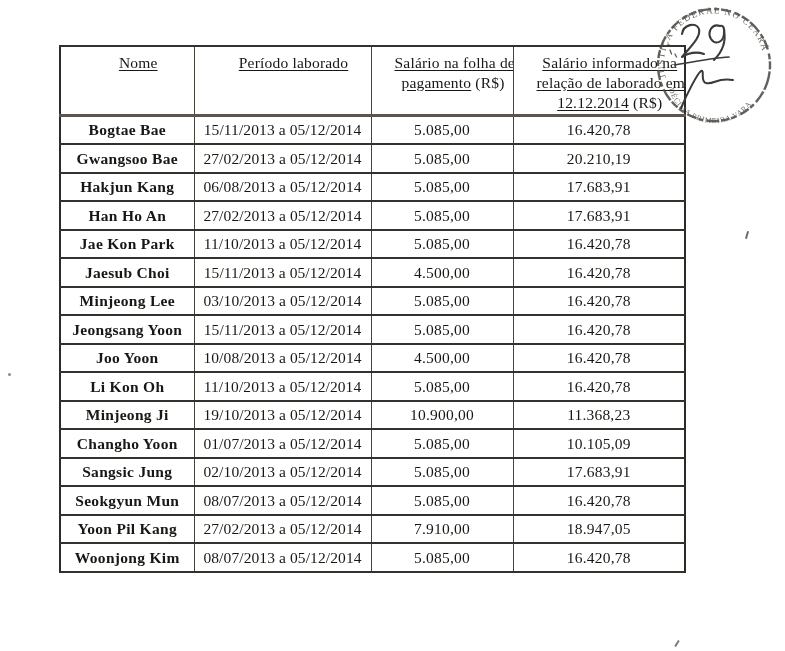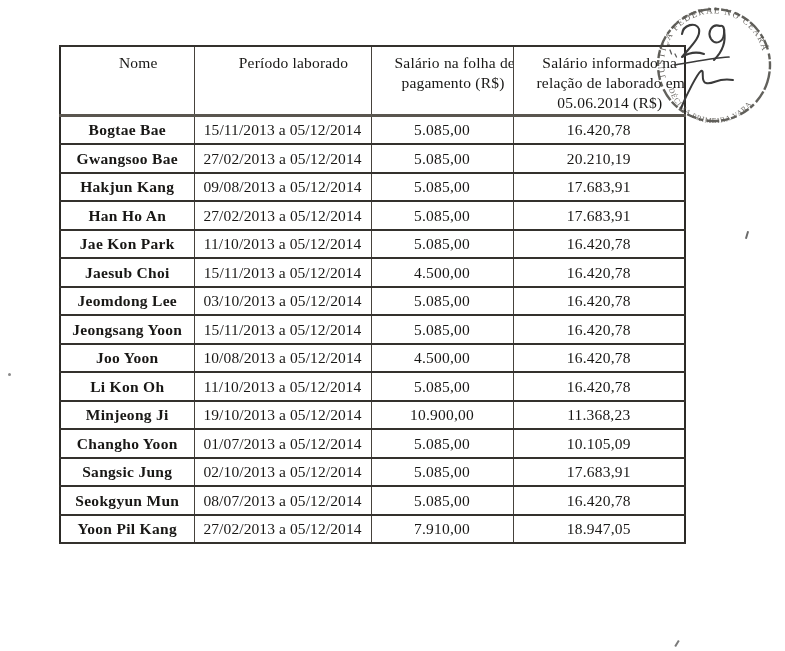--- a/index.html
+++ b/index.html
@@ -19,21 +19,21 @@
     border-left:1.5px solid #46423c;border-right:1.5px solid #46423c;
     border-top:2px solid #34312d;border-bottom:2px solid #34312d;
     font-size:15.5px;letter-spacing:.2px;
   }
   .doc-table thead th{
     vertical-align:top;padding-top:6px;height:56px;
     border-bottom:3.5px solid #5a564f;
     font-weight:normal;
   }
   .hdr-line{line-height:1.3;white-space:nowrap;}
-  .u{text-underline-offset:2px;margin-left:22px;}
+  .u{text-decoration:underline;text-underline-offset:2px;margin-left:22px;}
   .doc-table tbody tr{height:28.5px;}
   .doc-table td.c0{font-weight:bold;letter-spacing:.3px;}
   .doc-table td.c1{letter-spacing:.1px;}
   
   .stamp{position:absolute;left:654px;top:2px;z-index:5;}
   
   .artifact{position:absolute;background:#6b6b6b;}
   .a1{left:746px;top:231px;width:2px;height:8px;transform:rotate(16deg);}
   .a2{left:676px;top:640px;width:2px;height:7px;transform:rotate(32deg);background:#7a7a7a;}
   .a3{left:8px;top:373px;width:3px;height:3px;border-radius:50%;background:#8a8a8a;}
@@ -56,40 +56,40 @@
         <th>
           <div class="hdr-line"><span class="u">Período laborado</span></div>
         </th>
         <th>
           <div class="hdr-line"><span class="u">Salário na folha de</span></div>
           <div class="hdr-line"><span class="u">pagamento</span><span> (R$)</span></div>
         </th>
         <th>
           <div class="hdr-line"><span class="u">Salário informado na</span></div>
           <div class="hdr-line"><span class="u">relação de laborado em</span></div>
-          <div class="hdr-line"><span class="u">05.06.2014</span><span> (R$)</span></div>
+          <div class="hdr-line"><span class="u">12.12.2014</span><span> (R$)</span></div>
         </th>
       </tr>
   </thead>
   <tbody>
       <tr>
         <td class="c0">Bogtae Bae</td>
         <td class="c1">15/11/2013 a 05/12/2014</td>
         <td class="c2">5.085,00</td>
         <td class="c3">16.420,78</td>
       </tr>
       <tr>
         <td class="c0">Gwangsoo Bae</td>
         <td class="c1">27/02/2013 a 05/12/2014</td>
         <td class="c2">5.085,00</td>
         <td class="c3">20.210,19</td>
       </tr>
       <tr>
         <td class="c0">Hakjun Kang</td>
-        <td class="c1">09/08/2013 a 05/12/2014</td>
+        <td class="c1">06/08/2013 a 05/12/2014</td>
         <td class="c2">5.085,00</td>
         <td class="c3">17.683,91</td>
       </tr>
       <tr>
         <td class="c0">Han Ho An</td>
         <td class="c1">27/02/2013 a 05/12/2014</td>
         <td class="c2">5.085,00</td>
         <td class="c3">17.683,91</td>
       </tr>
       <tr>
@@ -98,21 +98,21 @@
         <td class="c2">5.085,00</td>
         <td class="c3">16.420,78</td>
       </tr>
       <tr>
         <td class="c0">Jaesub Choi</td>
         <td class="c1">15/11/2013 a 05/12/2014</td>
         <td class="c2">4.500,00</td>
         <td class="c3">16.420,78</td>
       </tr>
       <tr>
-        <td class="c0">Jeomdong Lee</td>
+        <td class="c0">Minjeong Lee</td>
         <td class="c1">03/10/2013 a 05/12/2014</td>
         <td class="c2">5.085,00</td>
         <td class="c3">16.420,78</td>
       </tr>
       <tr>
         <td class="c0">Jeongsang Yoon</td>
         <td class="c1">15/11/2013 a 05/12/2014</td>
         <td class="c2">5.085,00</td>
         <td class="c3">16.420,78</td>
       </tr>
@@ -150,20 +150,26 @@
         <td class="c0">Seokgyun Mun</td>
         <td class="c1">08/07/2013 a 05/12/2014</td>
         <td class="c2">5.085,00</td>
         <td class="c3">16.420,78</td>
       </tr>
       <tr>
         <td class="c0">Yoon Pil Kang</td>
         <td class="c1">27/02/2013 a 05/12/2014</td>
         <td class="c2">7.910,00</td>
         <td class="c3">18.947,05</td>
+      </tr>
+      <tr>
+        <td class="c0">Woonjong Kim</td>
+        <td class="c1">08/07/2013 a 05/12/2014</td>
+        <td class="c2">5.085,00</td>
+        <td class="c3">16.420,78</td>
       </tr>
     </tbody>
 </table>
 
 <svg class="stamp" width="124" height="124" viewBox="0 0 124 124">
   <defs>
     <path id="arcTop" d="M 14,81 A 50,50 0 1 1 106,81"></path>
     <path id="arcBottom" d="M 13,74 A 47,47 0 0 0 107,74"></path>
   </defs>
   <circle cx="60" cy="63" r="56" fill="none" stroke="#474540" stroke-width="2.4" stroke-dasharray="8 2 13 3 5 2 10 4 6 2" opacity="0.85" transform="rotate(18 60 63)"></circle>

